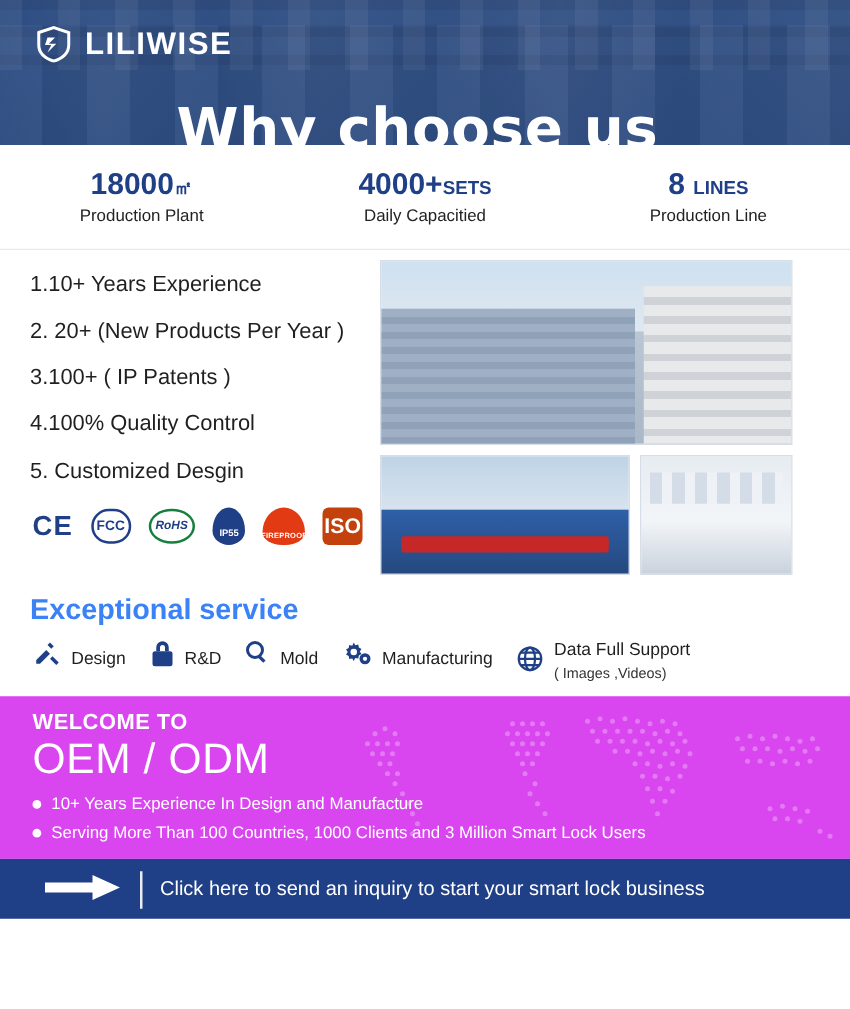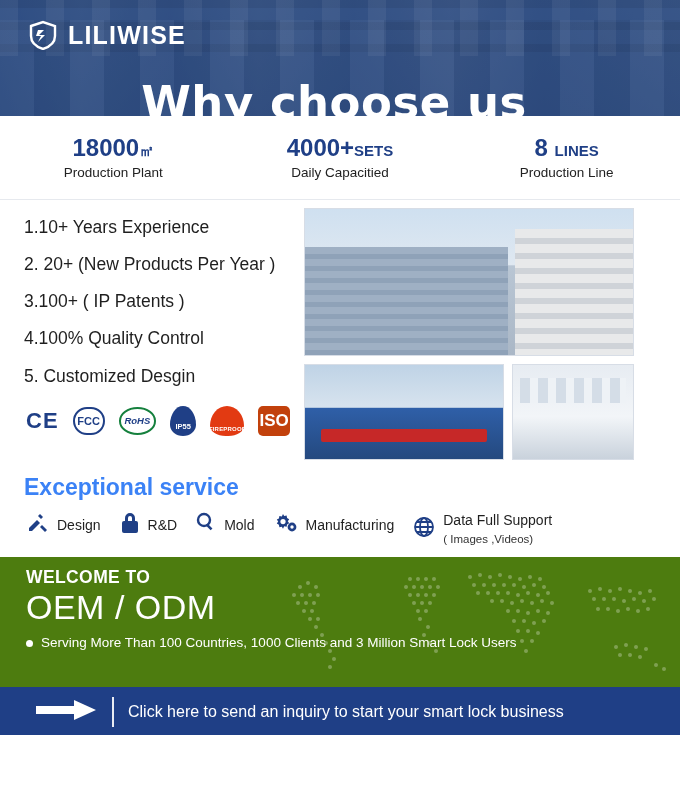--- a/index.html
+++ b/index.html
@@ -162,21 +162,21 @@
     display: flex; align-items: flex-start; gap: 18px;
     padding: 4px 0 10px 26px;
   }
   .svc-item { display: flex; align-items: center; gap: 7px; }
   .svc-label { color: #1f1f1f; font-size: 14px; }
   .svc-sub { color: #333; font-size: 11.5px; }
   .svc-ic { color: #1f3f86; display:block; }
 
   
   .odm {
-    position: relative; height: 130px; background: #4d7c0f;
+    position: relative; height: 130px; background: #d946ef;
     overflow: hidden; color: #fff; padding: 10px 0 0 26px;
   }
   .odm-map {
     position: absolute; right: 0; top: 0; width: 420px; height: 130px;
     opacity: .28;
   }
   .odm-welcome { font-size: 17.5px; font-weight: 700; letter-spacing: .4px; position:relative; z-index:2;}
   .odm-big { font-size: 34px; font-weight: 400; letter-spacing: .5px; line-height: 1.12; position:relative; z-index:2;}
   .odm-list { margin-top: 6px; position:relative; z-index:2;}
   .odm-li { display: flex; align-items: center; gap: 8px; font-size: 13.5px; line-height: 1.7; }
@@ -450,20 +450,24 @@
           <circle cx="404" cy="112" r="2"></circle>
       </g>
     </g>
   </svg>
 
   <div class="odm-welcome">WELCOME TO</div>
   <div class="odm-big">OEM / ODM</div>
   <div class="odm-list">
     <div class="odm-li">
       <span class="dot"></span>
+      <span>10+ Years Experience In Design and Manufacture</span>
+    </div>
+    <div class="odm-li">
+      <span class="dot"></span>
       <span>Serving More Than 100 Countries, 1000 Clients and 3 Million Smart Lock Users</span>
     </div>
   </div>
 </div>
 
 <div class="cta">
   <span class="cta-arrow">
     <svg width="64" height="24" viewBox="0 0 64 24">
       <path d="M2 8 H40 V2 L62 12 L40 22 V16 H2 Z" fill="#ffffff"></path>
     </svg>

